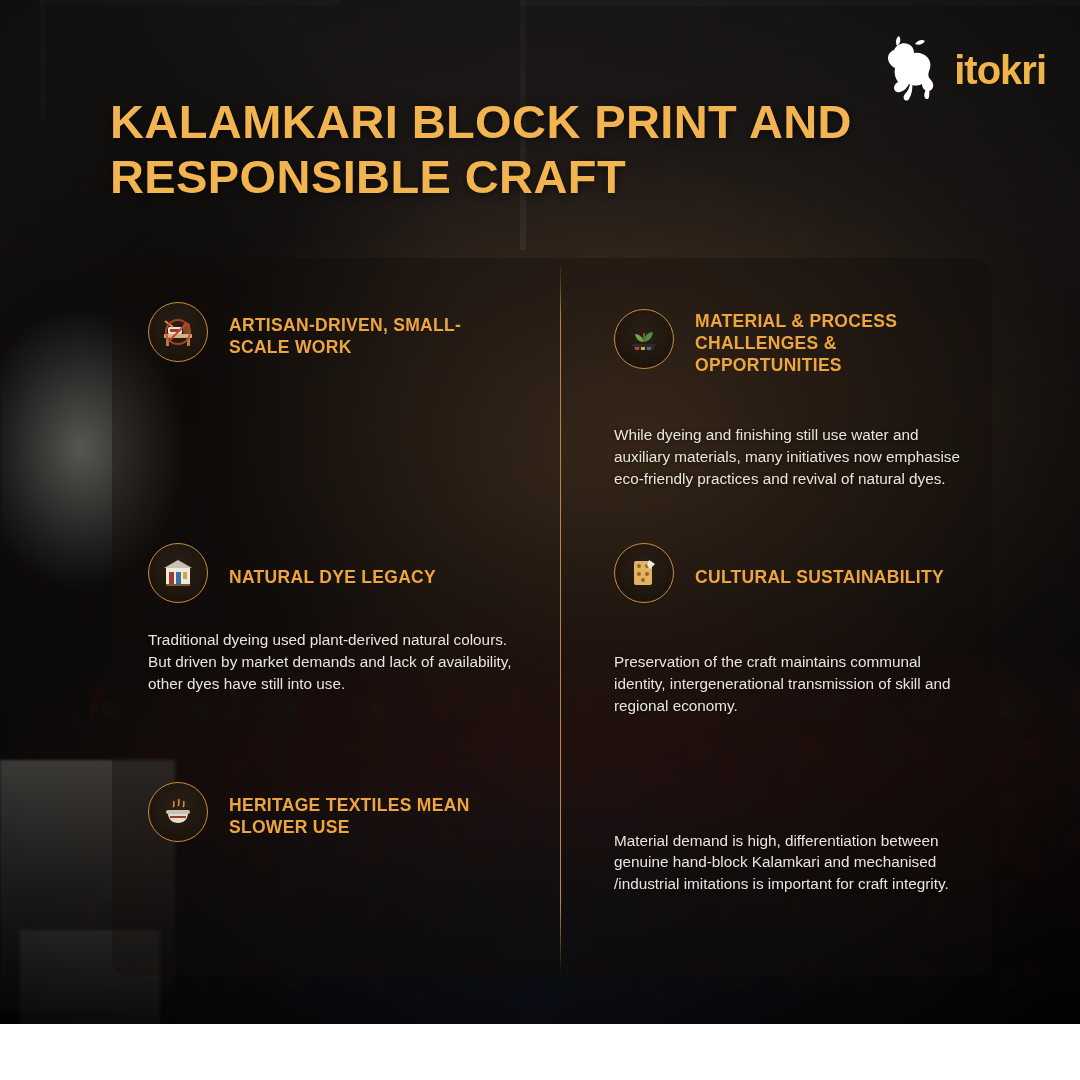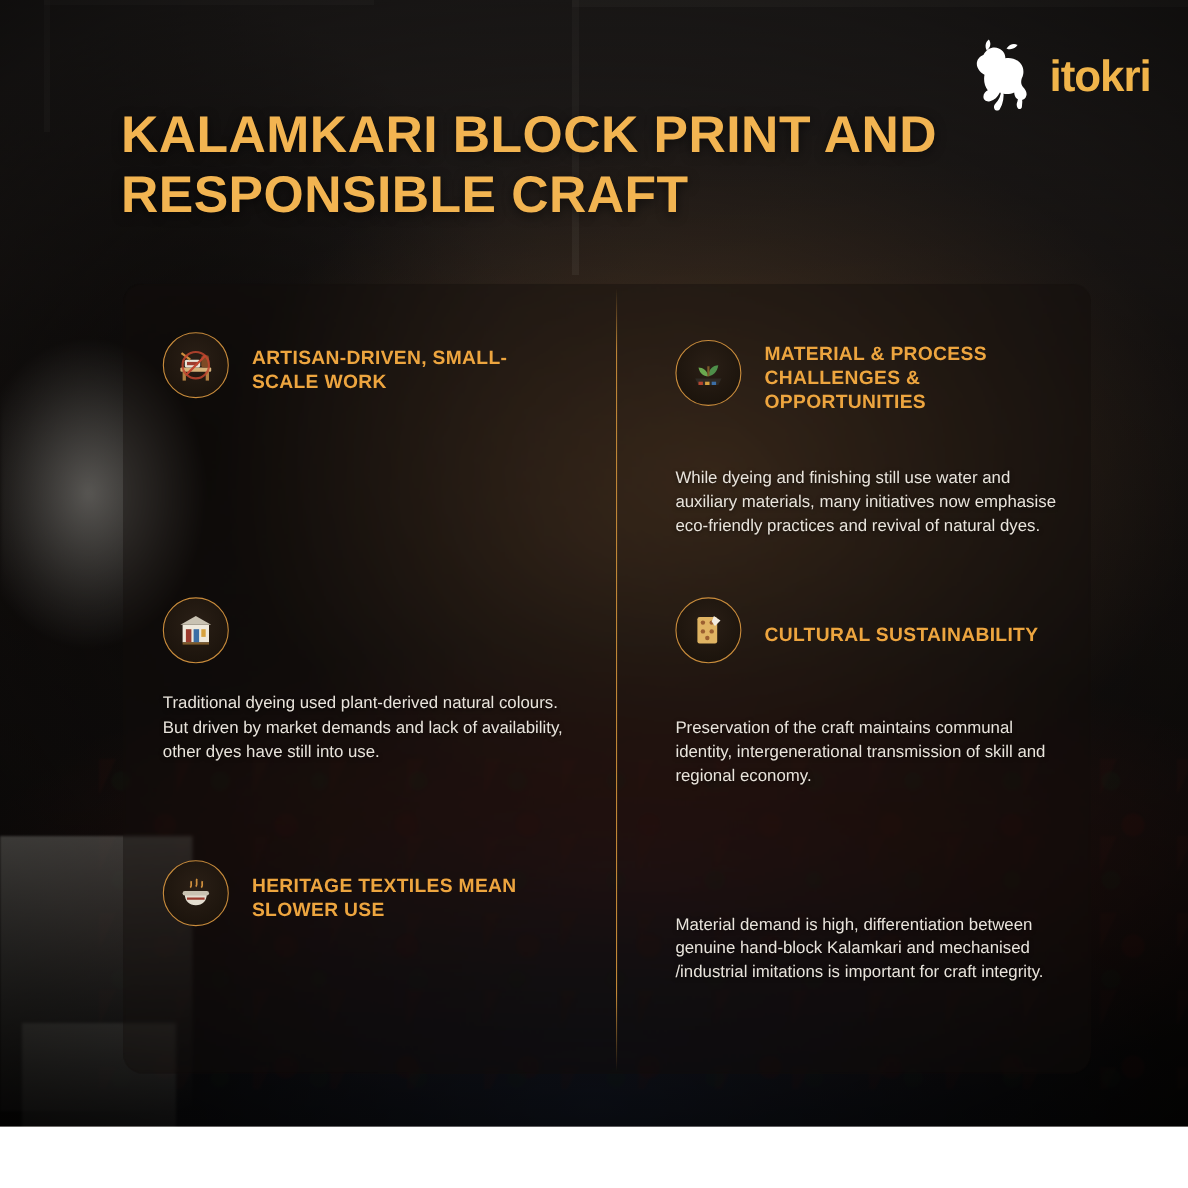--- a/index.html
+++ b/index.html
@@ -269,20 +269,21 @@
         <div class="badge">
           <svg width="38" height="38" viewBox="0 0 38 38" aria-hidden="true">
             <rect x="7" y="14" width="24" height="16" fill="#efe9dc"></rect>
             <path d="M5 14L19 6l14 8z" fill="#c9c2b2"></path>
             <rect x="10" y="18" width="5" height="12" fill="#9c3b2e"></rect>
             <rect x="17" y="18" width="5" height="12" fill="#3c6ea5"></rect>
             <rect x="24" y="18" width="4" height="7" fill="#d7a23f"></rect>
             <rect x="7" y="30" width="24" height="2" fill="#7d5a2a"></rect>
           </svg>
         </div>
+        <div class="heading">Natural dye legacy</div>
       </div>
       <div class="body">Traditional dyeing used plant-derived natural colours. But driven by market demands and lack of availability, other dyes have still into use.</div>
     </div>
 
     <div class="cell right">
       <div class="head">
         <div class="badge">
           <svg width="38" height="38" viewBox="0 0 38 38" aria-hidden="true">
             <rect x="9" y="7" width="18" height="24" rx="2" fill="#e0b463"></rect>
             <g fill="#8a4a24" opacity=".8">

